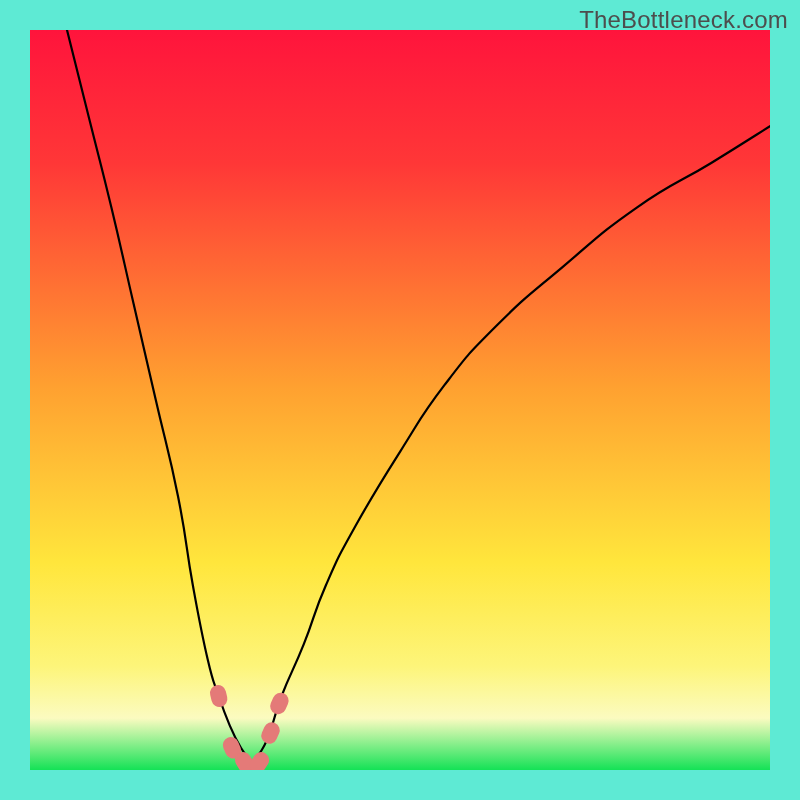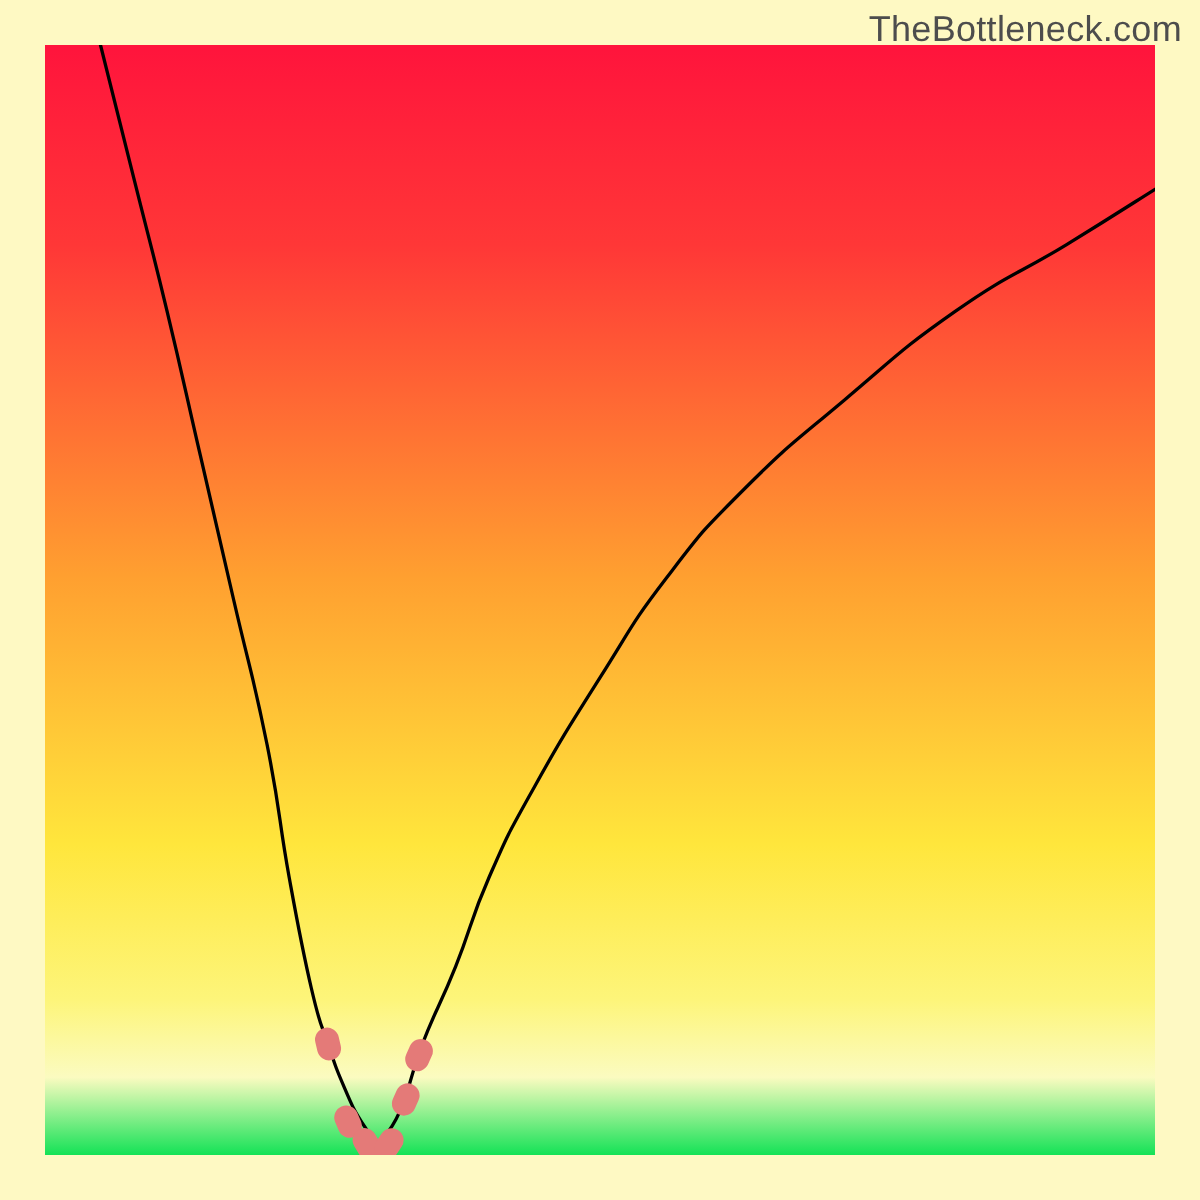--- a/index.html
+++ b/index.html
@@ -8,21 +8,21 @@
     width: 800px;
     height: 800px;
     overflow: hidden;
     background: #000;
     font-family: Arial, Helvetica, sans-serif;
   }
   .frame {
     position: relative;
     width: 800px;
     height: 800px;
-    background: #fef9c3;
+    background: #5eead4;
   }
   .plot {
     position: absolute;
     left: 30px;
     top: 30px;
     width: 740px;
     height: 740px;
     
   }
   .watermark {

